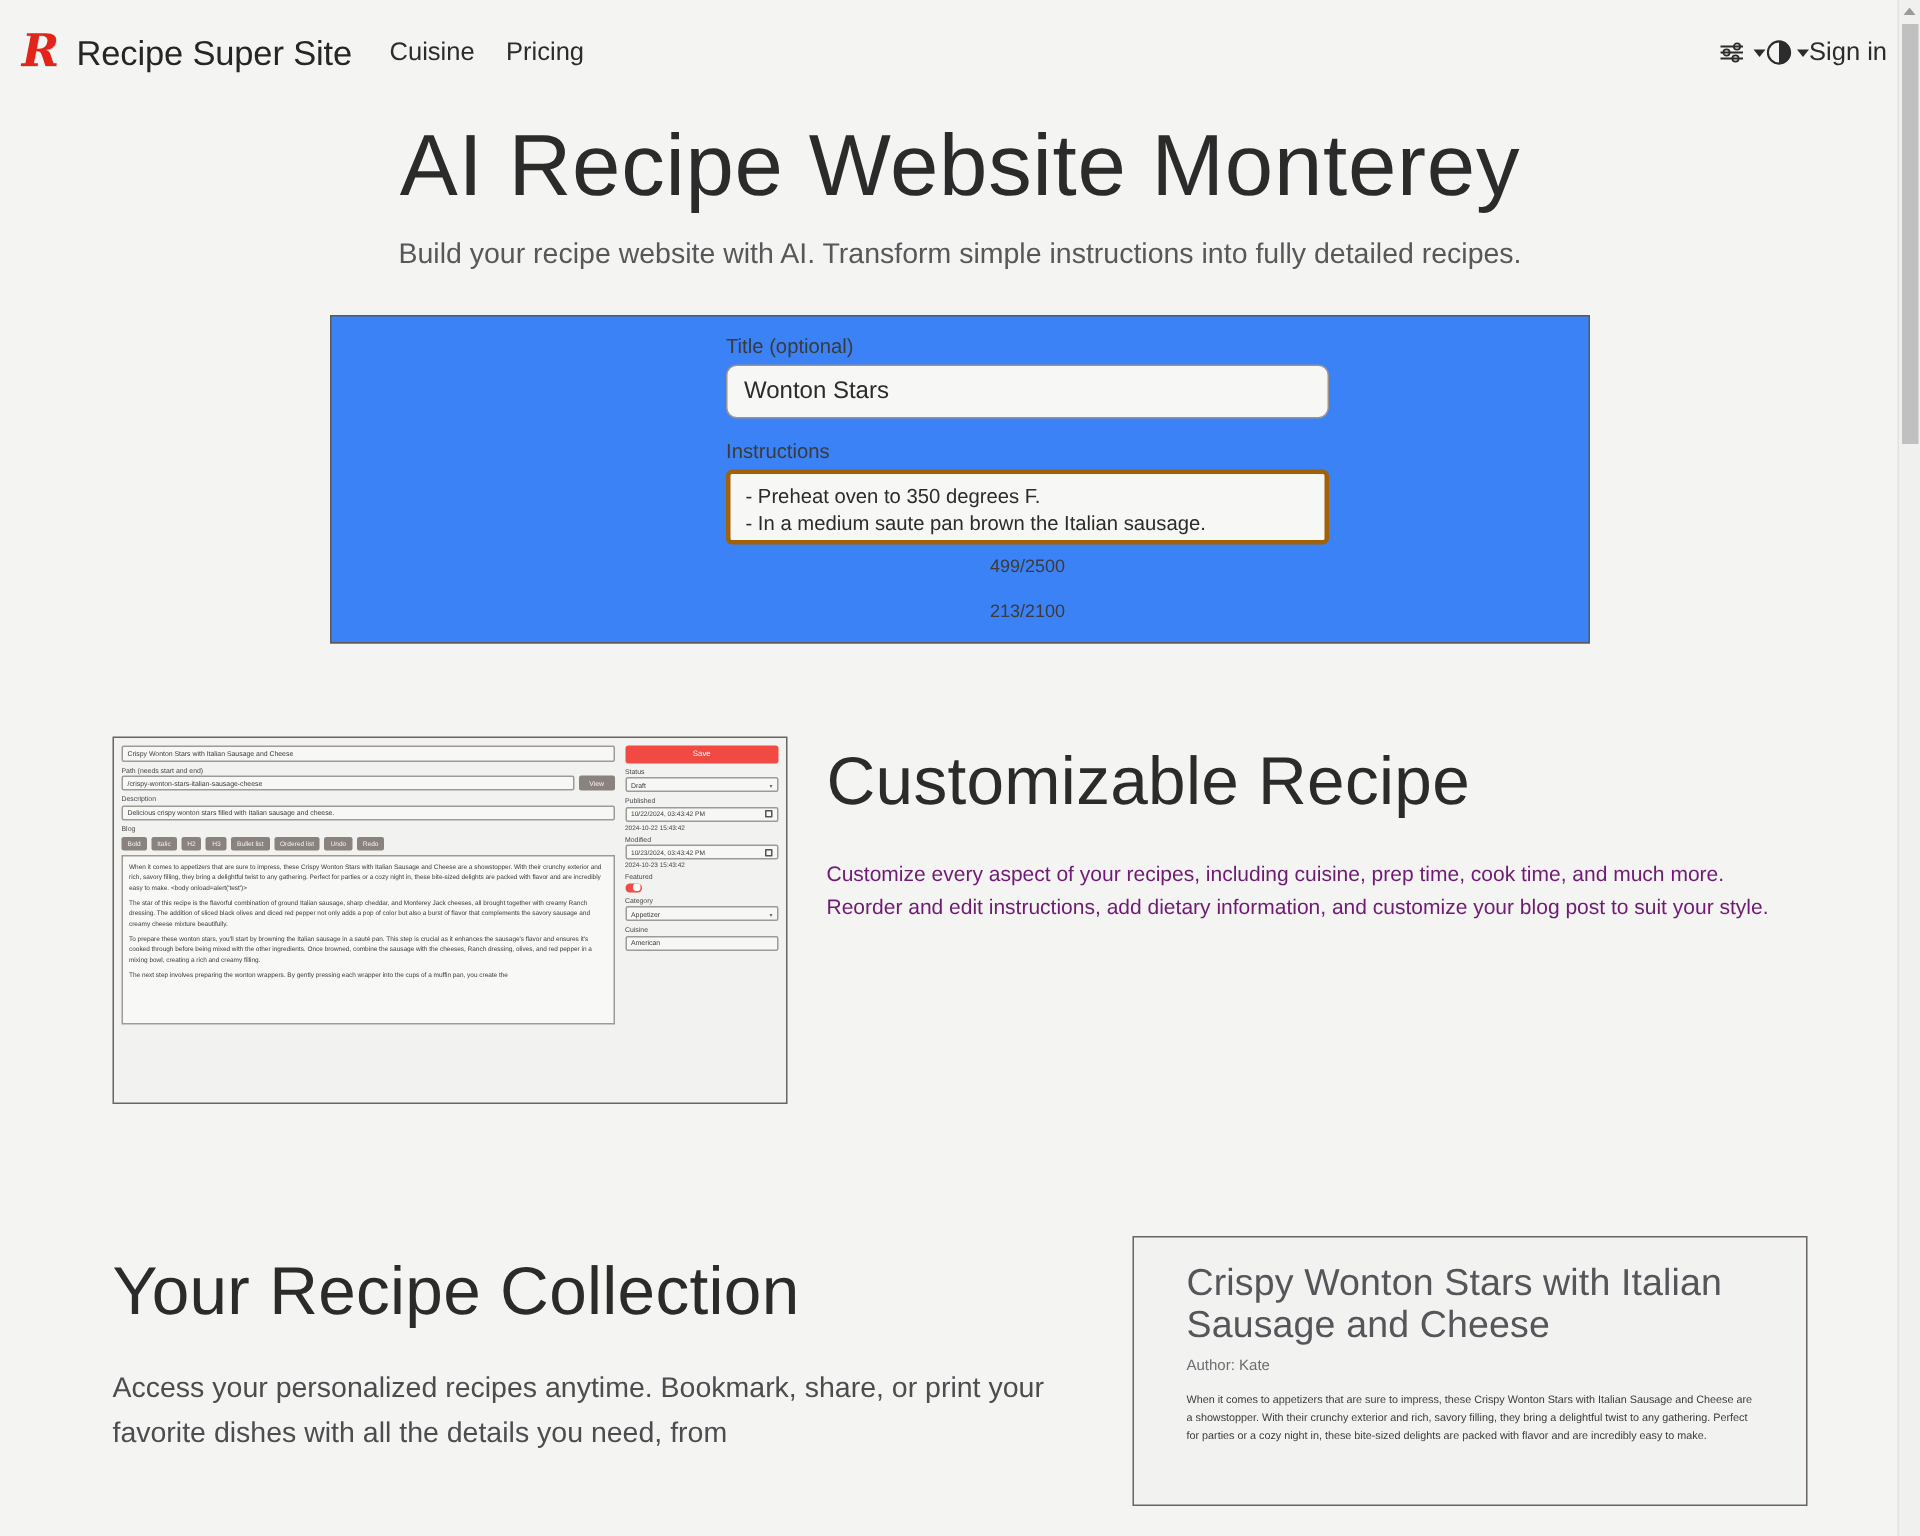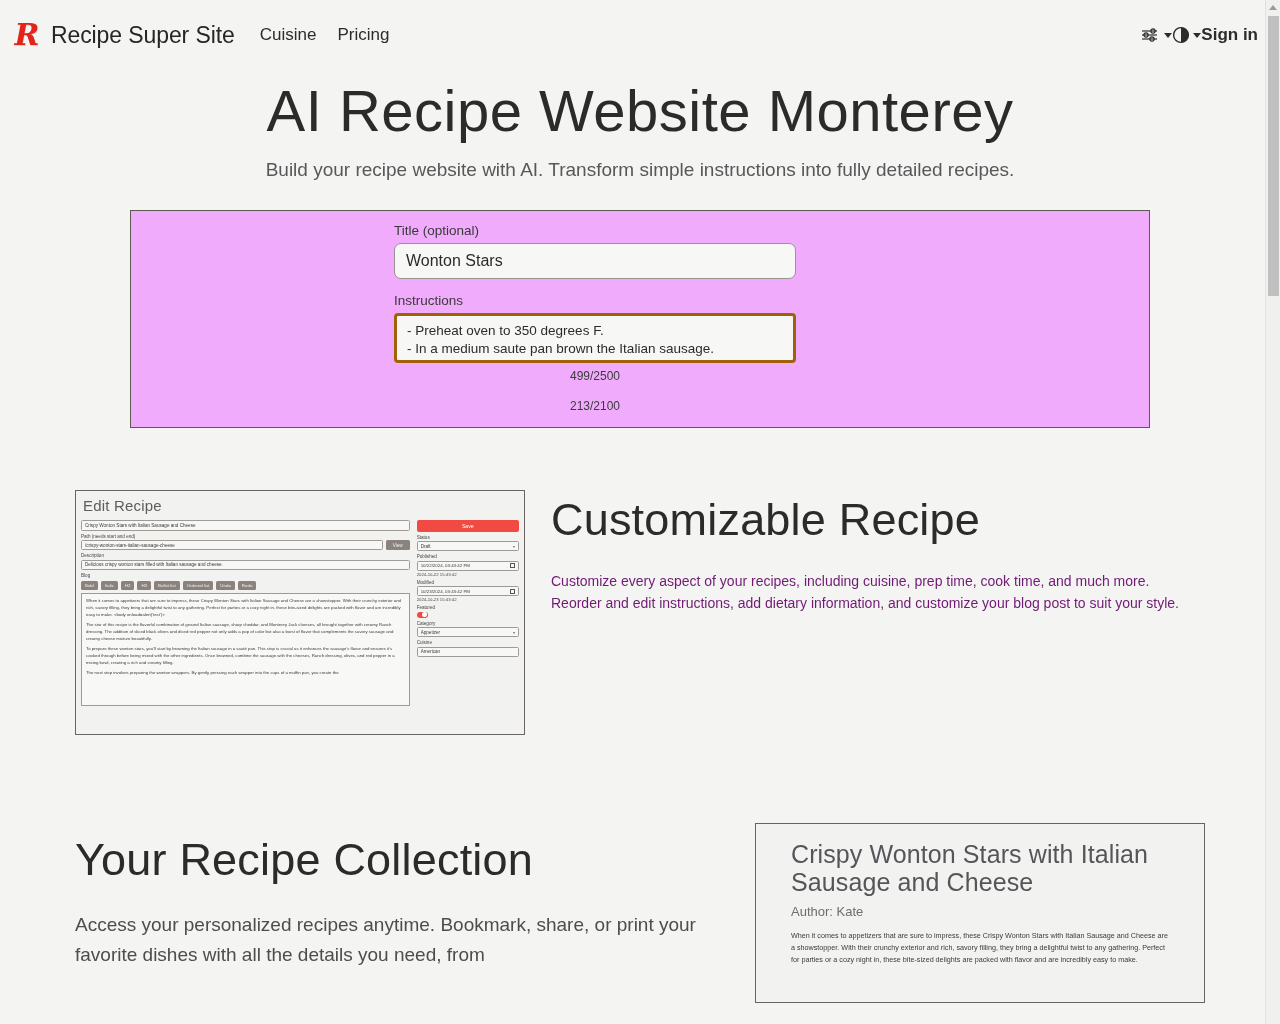--- a/index.html
+++ b/index.html
@@ -54,21 +54,20 @@
   .nav-link {
     font-size: 17px;
     color: #2c2c2c;
     text-decoration: none;
     cursor: pointer;
   }
   .nav-right {
     margin-left: auto;
     display: flex;
     align-items: center;
-    font-weight: bold;
   }
   .icon-btn {
     display: flex;
     align-items: center;
     gap: 3px;
     cursor: pointer;
     color: #2c2c2c;
   }
   .caret {
     width: 0; height: 0;
@@ -97,23 +96,23 @@
   .hero p {
     margin: 14px 0 0;
     font-size: 19px;
     font-weight: 300;
     color: #58585a;
   }
 
   
   .form-panel {
     margin: 29px auto 0;
-    width: 1020px;
+    width: 840px;
     border: 1px solid #5d5854;
-    background: #f0abfc;
+    background: #3b82f6;
     padding: 12px 0 14px;
   }
   .form-inner { width: 402px; margin-left: 263px; }
   .field-label {
     font-size: 13.5px;
     color: #3a3a3a;
     margin-bottom: 5px;
     font-weight: 400;
   }
   .text-input {
@@ -334,21 +333,21 @@
   .recipe-card h3 {
     margin: 0;
     font-size: 25px;
     font-weight: 300;
     color: #56555a;
     line-height: 1.15;
     letter-spacing: .1px;
   }
   .recipe-author {
     margin: 7px 0 11px;
-    font-size: 13px;
+    font-size: 10px;
     color: #6d6c70;
   }
   .recipe-card p.body {
     margin: 0 0 9px;
     font-size: 7.2px;
     line-height: 1.62;
     color: #3b3a3d;
   }
 
   
@@ -430,21 +429,20 @@
 - In a medium saute pan brown the Italian sausage.</textarea>
     <div class="counter">499/2500</div>
 
     <div class="gap"></div>
     <div class="counter">213/2100</div>
   </div>
 </div>
 
 <div class="feature-row">
   <div class="shot">
-    <div class="shot-title">Edit Recipe</div>
     <div class="shot-cols">
       <div class="shot-left">
         <div class="mini-input tall">Crispy Wonton Stars with Italian Sausage and Cheese</div>
         <div class="mini-label">Path (needs start and end)</div>
         <div class="path-row">
           <div class="mini-input">/crispy-wonton-stars-italian-sausage-cheese</div>
           <div class="mini-btn">View</div>
         </div>
         <div class="mini-label">Description</div>
         <div class="mini-input">Delicious crispy wonton stars filled with Italian sausage and cheese.</div>

